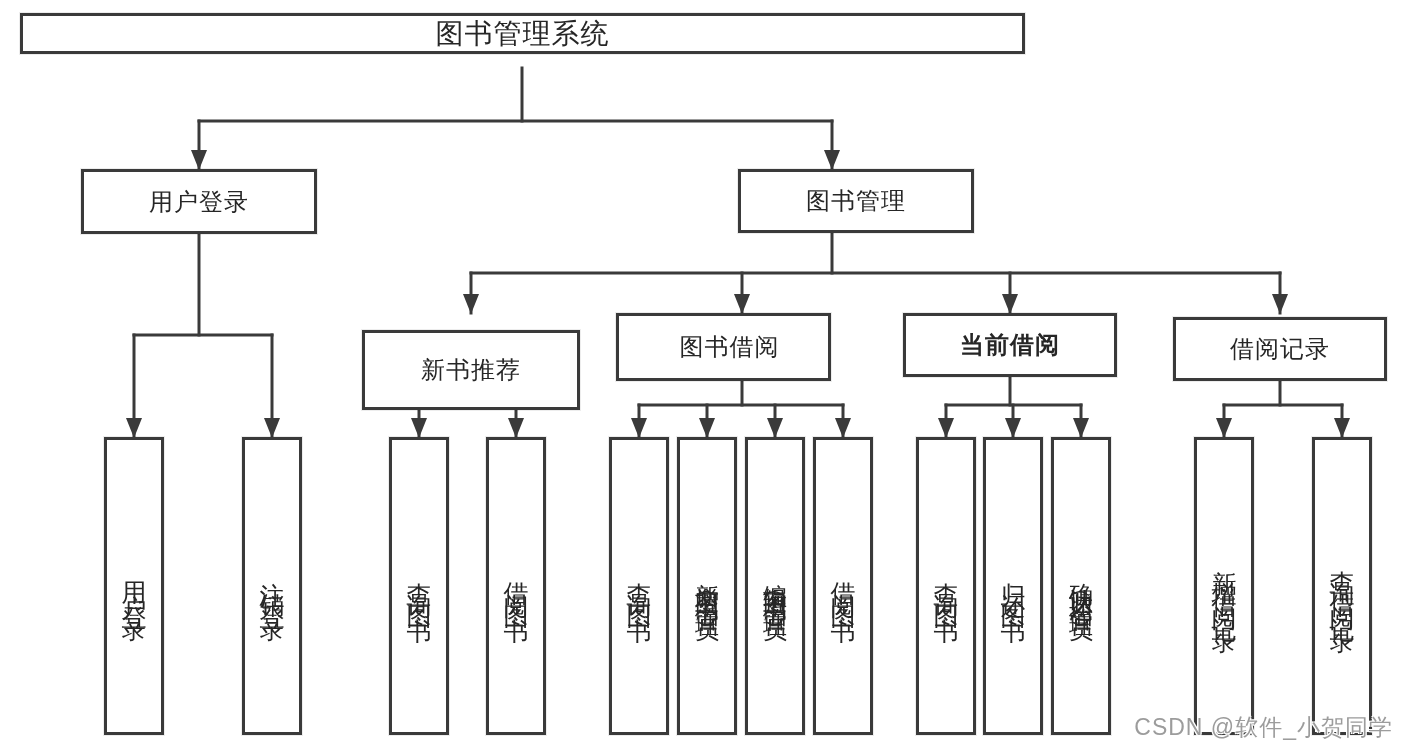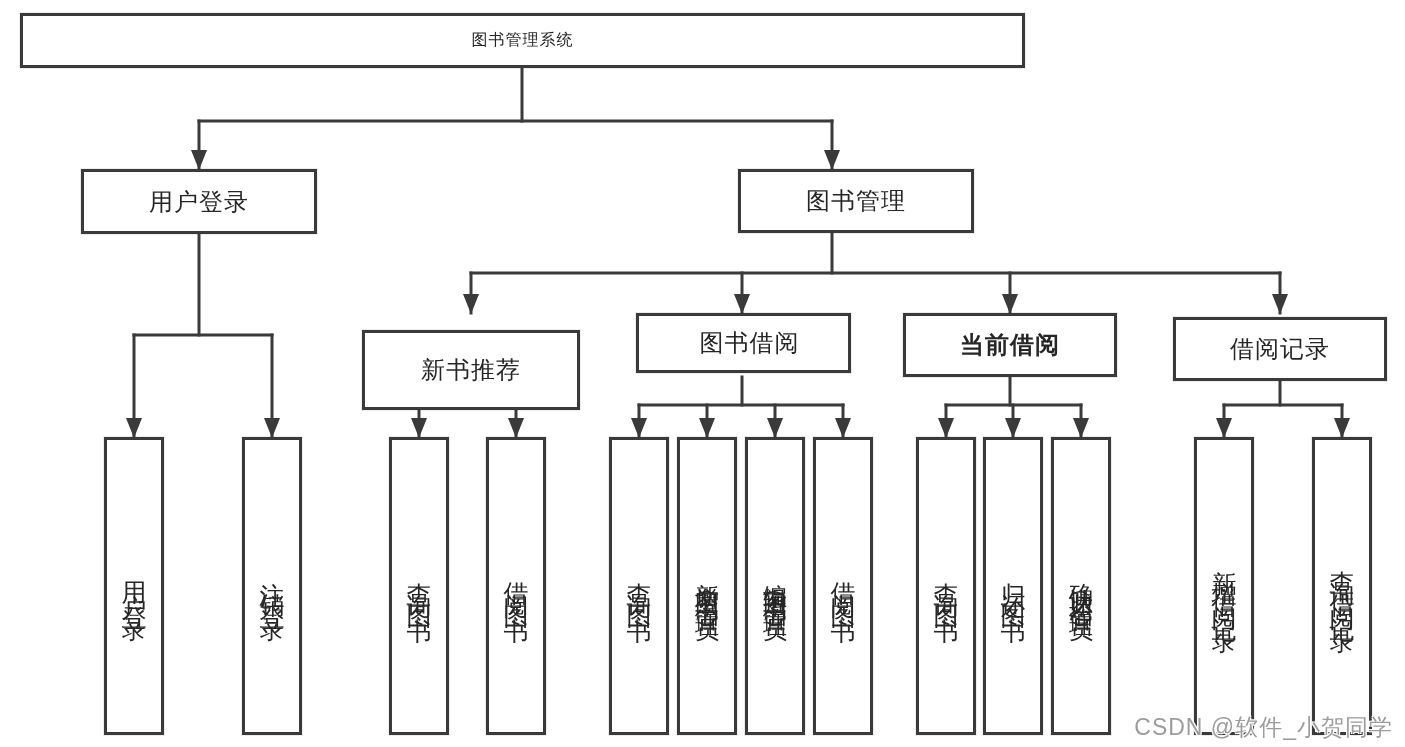--- a/index.html
+++ b/index.html
@@ -97,27 +97,27 @@
       <path d="M1013,405 V437" marker-end="url(#arrow)"></path>
       <path d="M1081,405 V437" marker-end="url(#arrow)"></path>
 
       <path d="M1280,377 V405"></path>
       <path d="M1224,405 H1342"></path>
       <path d="M1224,405 V437" marker-end="url(#arrow)"></path>
       <path d="M1342,405 V437" marker-end="url(#arrow)"></path>
     </g>
   </svg>
 
-  <div class="hbox" style="left:20px;top:13px;width:1005px;height:55px;font-size:16px;">图书管理系统</div>
+  <div class="hbox" style="left:20px;top:13px;width:1005px;height:41px;font-size:28px;">图书管理系统</div>
 
   <div class="hbox" style="left:81px;top:169px;width:236px;height:65px;">用户登录</div>
   <div class="hbox" style="left:738px;top:169px;width:236px;height:64px;">图书管理</div>
 
   <div class="hbox" style="left:362px;top:330px;width:218px;height:80px;">新书推荐</div>
-  <div class="hbox" style="left:636px;top:313px;width:215px;height:60px;padding-left:12px;">图书借阅</div>
+  <div class="hbox" style="left:616px;top:313px;width:215px;height:68px;padding-left:12px;">图书借阅</div>
   <div class="hbox" style="left:903px;top:313px;width:214px;height:64px;font-weight:bold;">当前借阅</div>
   <div class="hbox" style="left:1173px;top:317px;width:214px;height:64px;">借阅记录</div>
 
   <div class="vbox" style="left:104px;">
     <span class="vtext">用户登录</span>
   </div>
   <div class="vbox" style="left:242px;">
     <span class="vtext">注销登录</span>
   </div>
 

